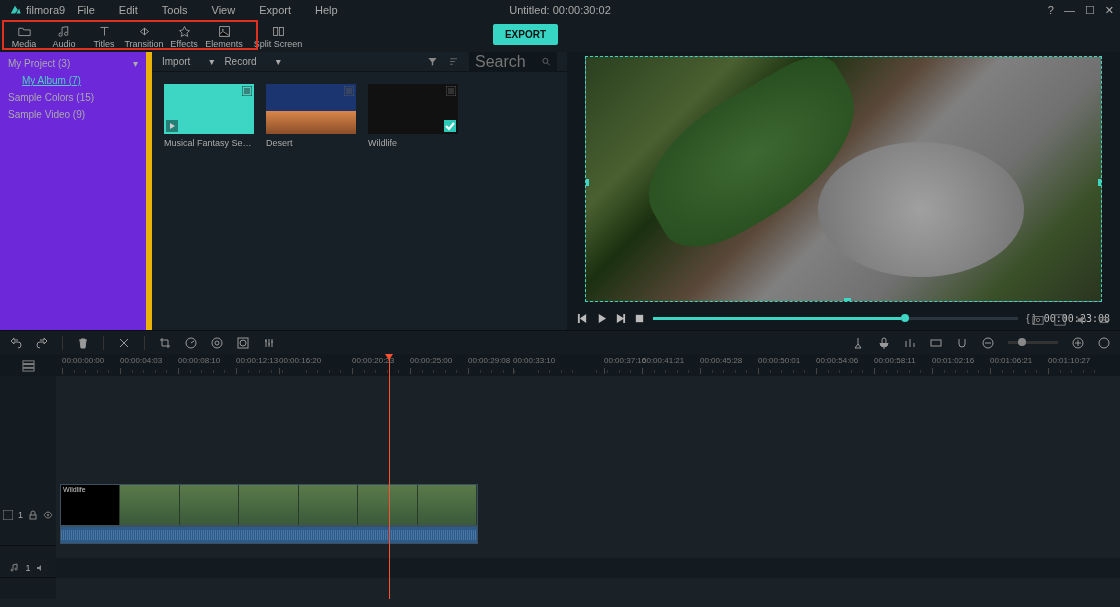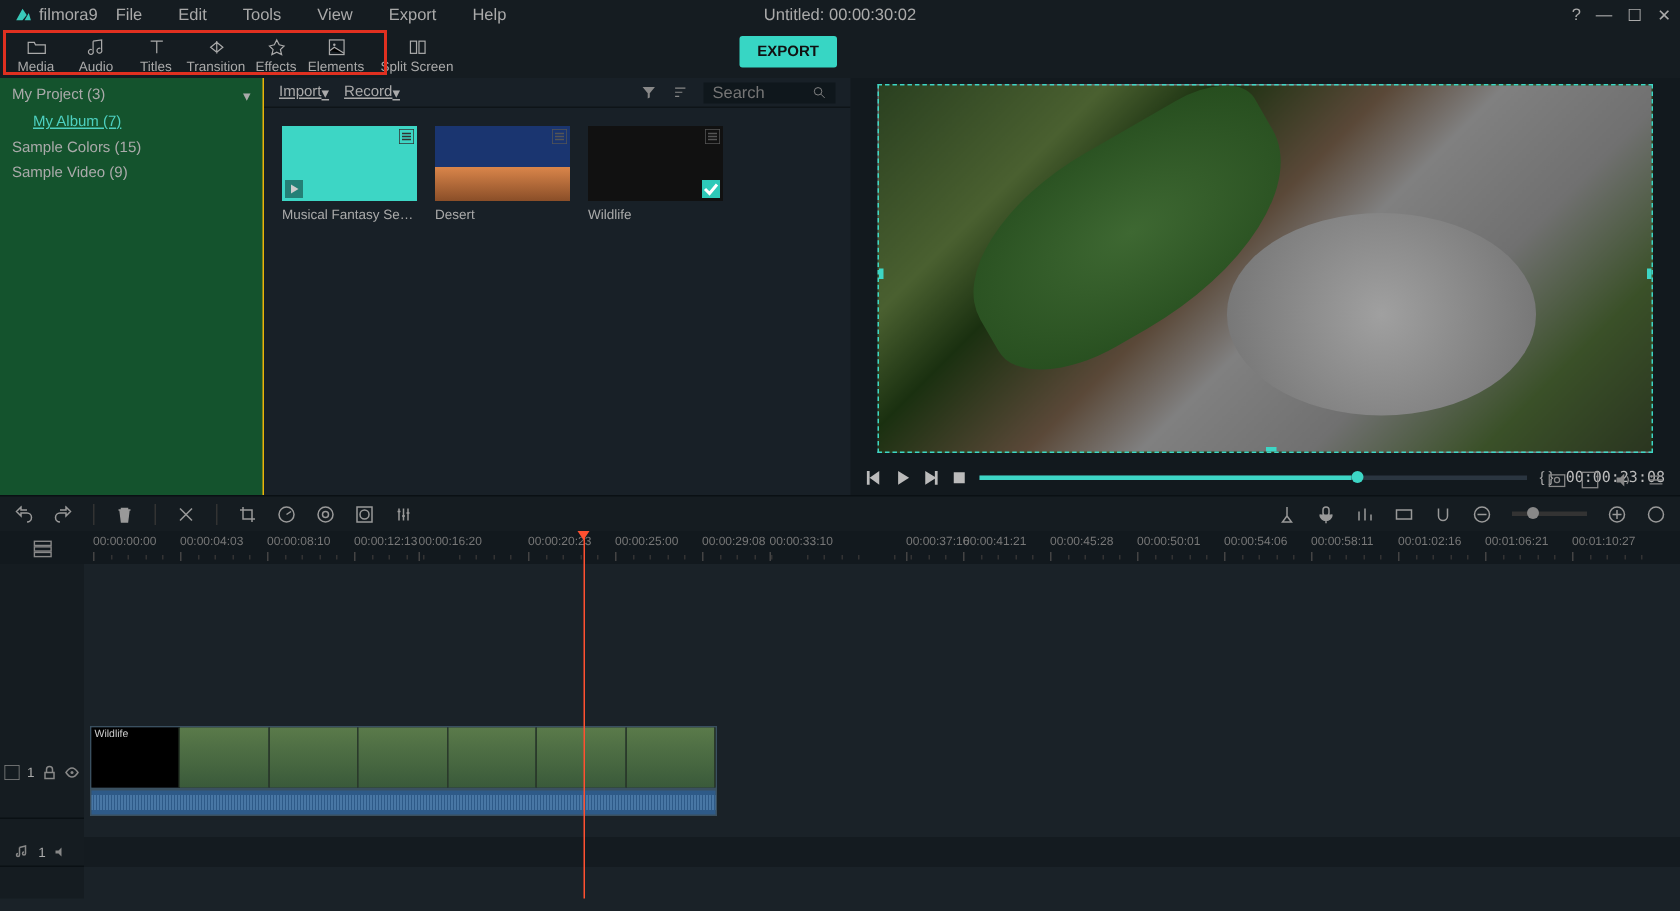--- a/index.html
+++ b/index.html
@@ -16,31 +16,31 @@
 .toolbar-row { height: 32px; background: #151c21; display: flex; align-items: flex-end; position: relative; }
 .red-box { position: absolute; left: 2px; top: 0; width: 256px; height: 30px; border: 2px solid #e03020; z-index: 10; pointer-events: none; }
 .tb-tabs { display: flex; gap: 0; padding-left: 4px; }
 .tb-tab { display: flex; flex-direction: column; align-items: center; justify-content: center; width: 40px; height: 30px; cursor: pointer; gap: 1px; }
 .tb-tab svg { width: 13px; height: 13px; }
 .tb-tab span { font-size: 9px; }
 .tb-tab.split { width: 52px; margin-left: 8px; }
 .export-btn { position: absolute; right: 562px; top: 4px; background: #37d6c4; color: #111; font-weight: bold; font-size: 10px; padding: 5px 12px; cursor: pointer; border-radius: 2px; }
 
 .main { display: flex; height: 278px; }
-.sidebar { width: 176px; background: #14532d; border-right: 1px solid #eab308; padding-top: 3px; }
+.sidebar { width: 152px; background: #6d28d9; border-right: 6px solid #eab308; padding-top: 3px; }
 .sb-item { padding: 3px 8px; font-size: 10px; display: flex; justify-content: space-between; cursor: pointer; }
 .sb-sub { padding-left: 22px; color: #4dd0c0; text-decoration: underline; }
 
 .library { flex: 1; background: #182027; display: flex; flex-direction: column; }
 .lib-top { height: 20px; display: flex; align-items: center; padding: 0 10px; gap: 10px; border-bottom: 1px solid #0e1418; }
-.lib-top .dd { font-size: 10px; cursor: pointer; display: flex; align-items: center; gap: 0; text-decoration: underline; }
+.lib-top .dd { font-size: 10px; cursor: pointer; display: flex; align-items: center; gap: 19px; }
 .lib-top .spacer { flex: 1; }
 .lib-top svg { width: 11px; height: 11px; cursor: pointer; }
 .search-box { background: #0f171c; padding: 1px 6px; display: flex; align-items: center; gap: 6px; width: 88px; }
-.search-box input { background: none; border: none; color: #888; font-size: 11px; width: 60px; outline: none; }
+.search-box input { background: none; border: none; color: #888; font-size: 16px; width: 60px; outline: none; }
 .lib-grid { display: flex; gap: 12px; padding: 12px; }
 .clip { width: 90px; }
 .clip-thumb { width: 90px; height: 50px; background: #111; position: relative; }
 .clip-thumb.teal { background: #3dd6c5; }
 .clip-thumb.desert { background: linear-gradient(#1a3570 0%, #1a3570 55%, #d9854a 55%, #8a4e28 100%); }
 .clip-corner { position: absolute; top: 2px; right: 2px; width: 10px; height: 10px; }
 .clip-badge { position: absolute; bottom: 2px; left: 2px; width: 12px; height: 12px; }
 .clip-check { position: absolute; bottom: 2px; right: 2px; width: 12px; height: 12px; background: #2dc9b8; }
 .clip-label { font-size: 9px; padding-top: 4px; white-space: nowrap; overflow: hidden; text-overflow: ellipsis; }
 

